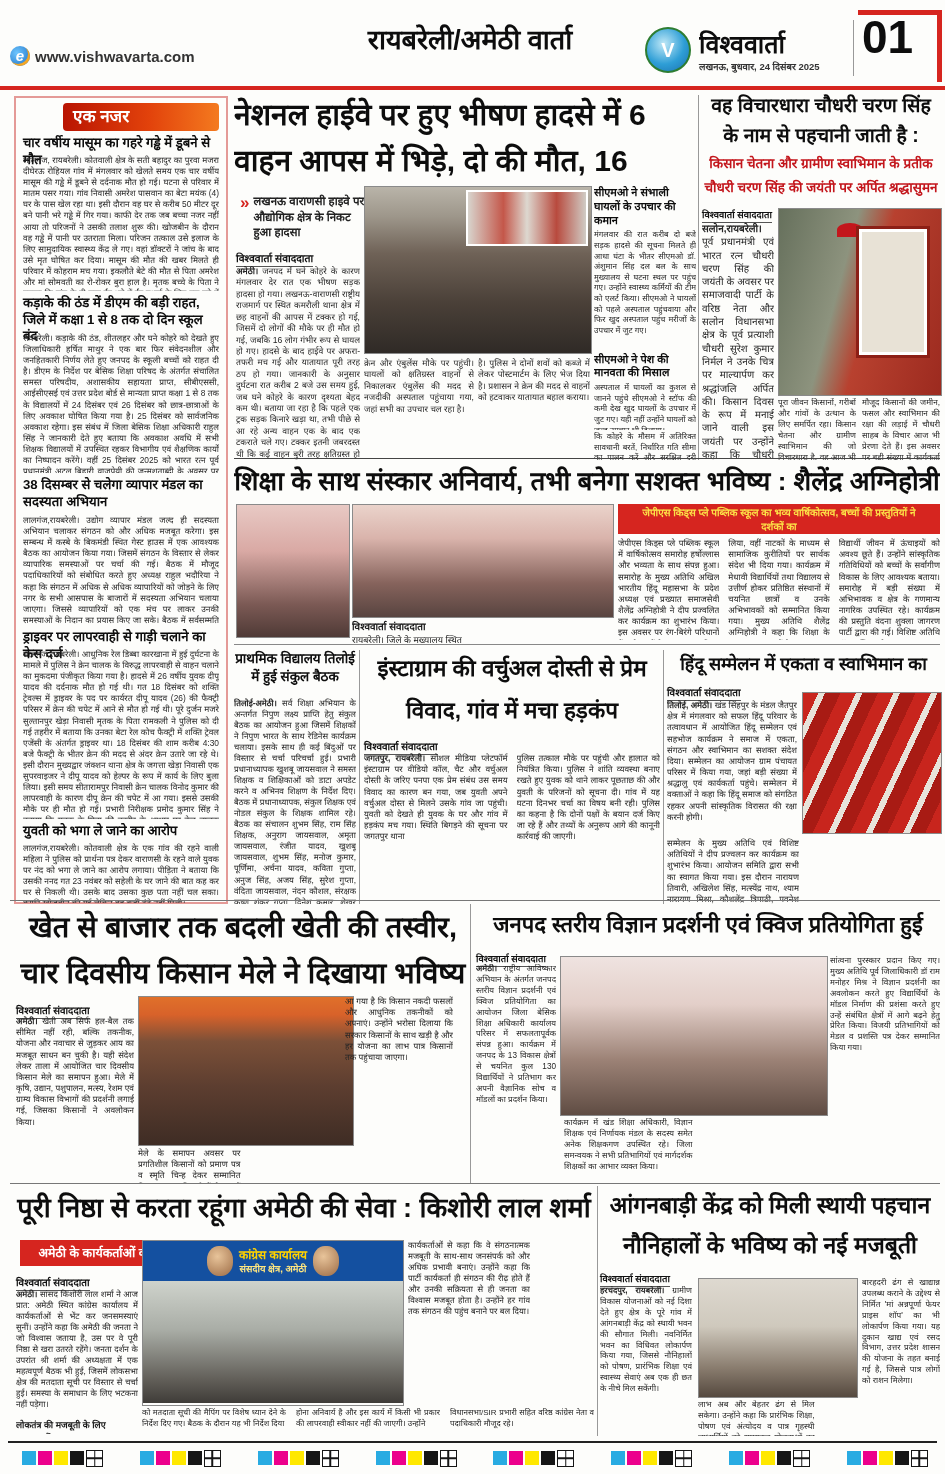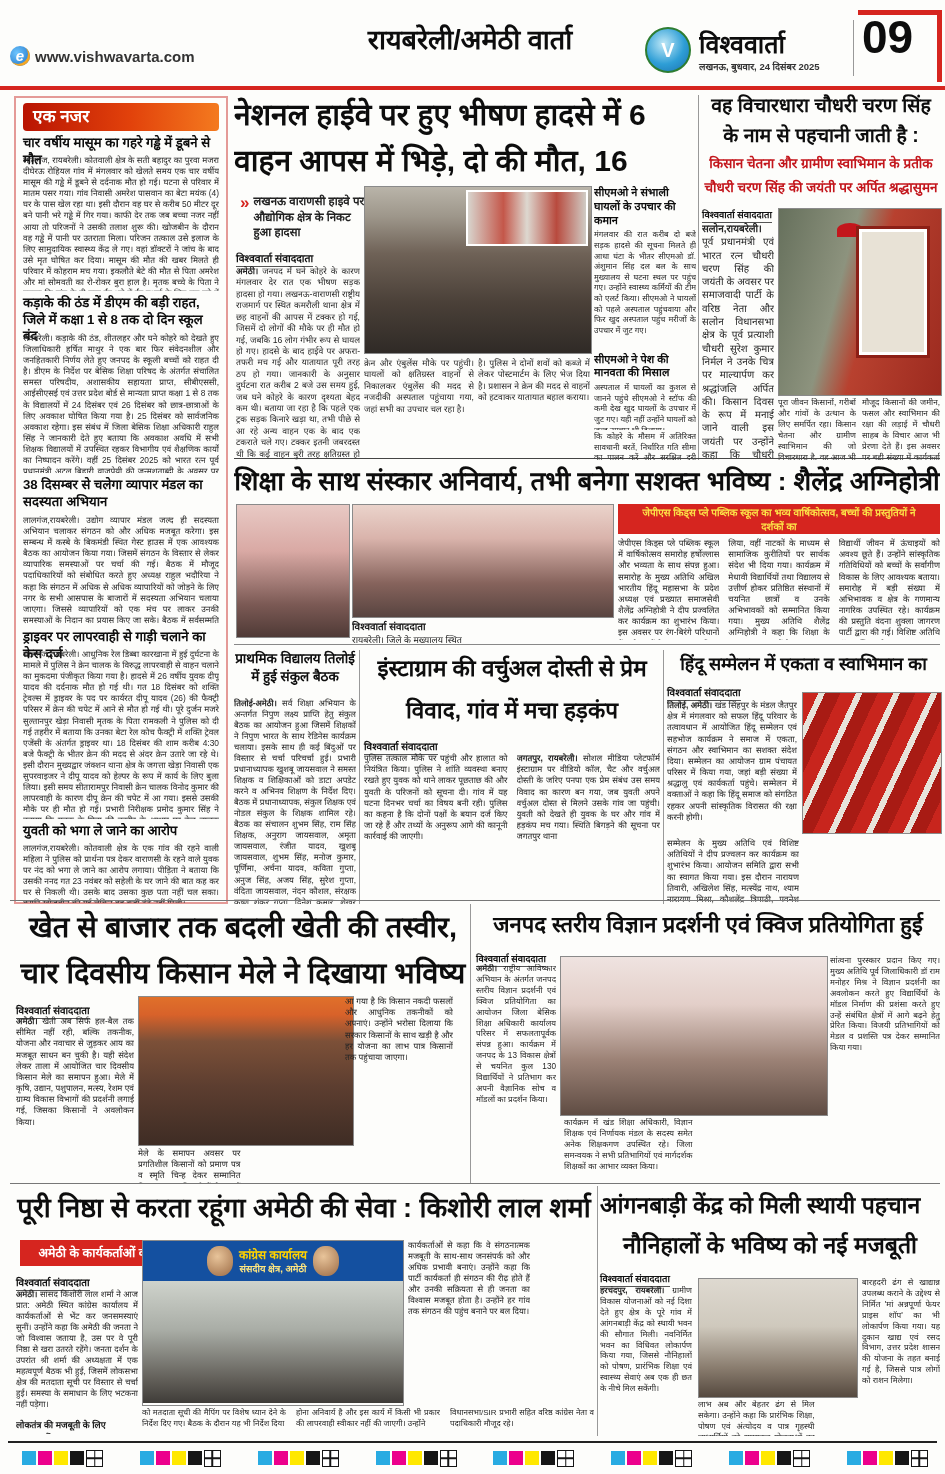--- a/index.html
+++ b/index.html
@@ -16,21 +16,21 @@
   
   .site-icon{width:20px;height:20px;border-radius:50%;background:radial-gradient(circle at 35% 35%,#6ec6ff,#1769c0);
              color:#fff;font-weight:bold;font-size:15px;text-align:center;line-height:19px;font-style:italic;
              box-shadow:inset -2px -2px 0 #f5a623;}
   .globe{width:42px;height:42px;border-radius:50%;background:radial-gradient(circle at 40% 35%,#bfe8f7,#2e9ed6 55%,#1a6fae);
          border:2px solid #2e7d32;color:#fff;font-weight:bold;font-size:20px;text-align:center;line-height:42px;}
   .rule-red{background:#d6251f;}
   
   #eknazar{left:14px;top:96px;width:214px;height:808px;border:2px solid #e49a97;box-sizing:border-box;padding:5px 7px;}
   .ek-band{height:28px;border-radius:4px;background:linear-gradient(90deg,#b91402,#e2420b 55%,#f47a1f);
-           color:#fff;font-weight:bold;font-size:17px;line-height:28px;padding-left:10px;margin-bottom:4px;}
+           color:#fff;font-weight:bold;font-size:17px;line-height:28px;padding-left:10px;margin-bottom:4px;margin-left:40px;}
   .ek-h{font-weight:bold;font-size:13.2px;line-height:1.25;color:#0d0d0d;margin:4px 0 2px 0;}
   .ek-b{font-size:8.4px;line-height:1.32;text-align:justify;color:#2a2a2a;overflow:hidden;}
   
   .ribbon{background:#d6251f;color:#fff;font-weight:bold;font-size:12.5px;text-align:center;
           clip-path:polygon(0 0,94% 0,100% 50%,94% 100%,0 100%);line-height:26px;}
   .redband{background:#d6251f;color:#fde047;font-weight:bold;font-size:10px;text-align:center;
            display:flex;align-items:center;justify-content:center;padding:0 12px;box-sizing:border-box;}
   .cols2{column-count:2;column-gap:9px;}
   .cols3{column-count:3;column-gap:9px;}
   
@@ -73,21 +73,21 @@
   </div>
   <div class="abs hl" style="left:300px;top:20px;width:340px;height:40px;font-size:27px;text-align:center;">रायबरेली/अमेठी वार्ता</div>
   <div class="abs" style="left:645px;top:26px;display:flex;gap:8px;align-items:center;">
     <span class="globe">V</span>
     <span>
       <div class="hl" style="font-size:25px;">विश्ववार्ता</div>
       <div style="font-size:9.5px;color:#333;font-weight:bold;">लखनऊ,  बुधवार, 24 दिसंबर 2025</div>
     </span>
   </div>
   <div class="abs vline" style="left:853px;top:20px;height:56px;"></div>
-  <div class="abs hl" style="left:862px;top:10px;font-size:46px;">09</div>
+  <div class="abs hl" style="left:862px;top:10px;font-size:46px;">01</div>
   <div class="abs rule-red" style="left:858px;top:10px;width:84px;height:5px;"></div>
   <div class="abs rule-red" style="left:937px;top:10px;width:5px;height:72px;"></div>
   <div class="abs rule-red" style="left:0;top:86px;width:945px;height:4px;"></div>
 
   <div id="eknazar" class="abs">
     <div class="ek-band">एक नजर</div>
 
     <div class="ek-h" style="height:18px;">चार वर्षीय मासूम का गहरे गड्ढे में डूबने से मौत</div>
     <div class="ek-b" style="height:136px;">लालगंज, रायबरेली। कोतवाली क्षेत्र के सती बहादुर का पुरवा मजरा दीघेरऊ रोहियल गांव में मंगलवार को खेलते समय एक चार वर्षीय मासूम की गड्ढे में डूबने से दर्दनाक मौत हो गई। घटना से परिवार में मातम पसर गया। गांव निवासी अमरेश पासवान का बेटा मयंक (4) घर के पास खेल रहा था। इसी दौरान वह घर से करीब 50 मीटर दूर बने पानी भरे गड्ढे में गिर गया। काफी देर तक जब बच्चा नजर नहीं आया तो परिजनों ने उसकी तलाश शुरू की। खोजबीन के दौरान वह गड्ढे में पानी पर उतराता मिला। परिजन तत्काल उसे इलाज के लिए सामुदायिक स्वास्थ्य केंद्र ले गए। वहां डॉक्टरों ने जांच के बाद उसे मृत घोषित कर दिया। मासूम की मौत की खबर मिलते ही परिवार में कोहराम मच गया। इकलौते बेटे की मौत से पिता अमरेश और मां सोमवती का रो-रोकर बुरा हाल है। मृतक बच्चे के पिता ने बताया कि गांव के ही पास ईंट भट्ठे में ईंट पथाई के लिए उस गड्ढे में पानी भरा जाता था। सूचना पर पहुंची पुलिस ने पंचायतनामा की कार्रवाई पूरी कर शव को पोस्टमार्टम के लिए भेज दिया। प्रभारी निरीक्षक प्रमोद कुमार सिंह ने बताया कि मामले में आवश्यक कार्रवाई की जा रही है।</div>
 
@@ -173,25 +173,25 @@
     <span>सर्व शिक्षा अभियान के अन्तर्गत निपुण लक्ष्य प्राप्ति हेतु संकुल बैठक का आयोजन हुआ जिसमें शिक्षकों ने निपुण भारत के साथ रेडिनेस कार्यक्रम चलाया। इसके साथ ही कई बिंदुओं पर विस्तार से चर्चा परिचर्चा हुई। प्रभारी प्रधानाध्यापक खुशबू जायसवाल ने समस्त शिक्षक व शिक्षिकाओं को डाटा अपडेट करने व अभिनव शिक्षण के निर्देश दिए। बैठक में प्रधानाध्यापक, संकुल शिक्षक एवं नोडल संकुल के शिक्षक शामिल रहे। बैठक का संचालन शुभम सिंह, राम सिंह शिक्षक, अनुराग जायसवाल, अमृता जायसवाल, रंजीत यादव, खुशबू जायसवाल, शुभम सिंह, मनोज कुमार, पूर्णिमा, अर्चना यादव, कविता गुप्ता, अनुज सिंह, अजय सिंह, सुरेश गुप्ता, वंदिता जायसवाल, नंदन कौशल, संरक्षक कृष्ण शंकर गुप्ता, दिनेश कुमार, शेखर अली आदि उपस्थित रहे।</span>
   </div>
   <div class="abs vline" style="left:359px;top:650px;height:254px;"></div>
 
   <div class="abs hl" style="left:364px;top:648px;width:296px;height:84px;font-size:22.5px;line-height:42px;text-align:center;">इंस्टाग्राम की वर्चुअल दोस्ती से प्रेम विवाद, गांव में मचा हड़कंप</div>
   <div class="abs" style="left:364px;top:736px;">
     <span class="byline" style="font-size:10px;">विश्ववार्ता संवाददाता</span>
   </div>
   <div class="abs" style="left:364px;top:753px;width:296px;height:151px;overflow:hidden;">
     <div class="cols2" style="height:151px;">
-      <div class="body" style="font-size:8.4px;">पुलिस तत्काल मौके पर पहुंची और हालात को नियंत्रित किया। पुलिस ने शांति व्यवस्था बनाए रखते हुए युवक को थाने लाकर पूछताछ की और युवती के परिजनों को सूचना दी। गांव में यह घटना दिनभर चर्चा का विषय बनी रही। पुलिस का कहना है कि दोनों पक्षों के बयान दर्ज किए जा रहे हैं और तथ्यों के अनुरूप आगे की कानूनी कार्रवाई की जाएगी।</div>
       <div class="body" style="font-size:8.4px;">
         <span class="dl">जगतपुर, रायबरेली। </span>
         <span>सोशल मीडिया प्लेटफॉर्म इंस्टाग्राम पर वीडियो कॉल, चैट और वर्चुअल दोस्ती के जरिए पनपा एक प्रेम संबंध उस समय विवाद का कारण बन गया, जब युवती अपने वर्चुअल दोस्त से मिलने उसके गांव जा पहुंची। युवती को देखते ही युवक के घर और गांव में हड़कंप मच गया। स्थिति बिगड़ने की सूचना पर जगतपुर थाना</span>
       </div>
+      <div class="body" style="font-size:8.4px;">पुलिस तत्काल मौके पर पहुंची और हालात को नियंत्रित किया। पुलिस ने शांति व्यवस्था बनाए रखते हुए युवक को थाने लाकर पूछताछ की और युवती के परिजनों को सूचना दी। गांव में यह घटना दिनभर चर्चा का विषय बनी रही। पुलिस का कहना है कि दोनों पक्षों के बयान दर्ज किए जा रहे हैं और तथ्यों के अनुरूप आगे की कानूनी कार्रवाई की जाएगी।</div>
     </div>
   </div>
   <div class="abs vline" style="left:663px;top:650px;height:254px;"></div>
 
   <div class="abs hl" style="left:667px;top:650px;width:273px;height:28px;font-size:18px;line-height:28px;text-align:center;">हिंदू सम्मेलन में एकता व स्वाभिमान का हुआ जयघोष</div>
   <div class="abs" style="left:667px;top:682px;">
     <span class="byline" style="font-size:10px;">विश्ववार्ता संवाददाता</span>
   </div>
   <div class="abs body" style="left:667px;top:700px;width:130px;height:132px;font-size:8.4px;">
     <span class="dl">तिलोई, अमेठी। </span>
@@ -268,21 +268,21 @@
   <div class="abs" style="left:142px;top:1408px;width:452px;height:28px;overflow:hidden;">
     <div style="display:flex;gap:10px;height:28px;">
       <div class="body" style="font-size:8px;flex:1;">को मतदाता सूची की मैपिंग पर विशेष ध्यान देने के निर्देश दिए गए। बैठक के दौरान यह भी निर्देश दिया</div>
       <div class="body" style="font-size:8px;flex:1;">होना अनिवार्य है और इस कार्य में किसी भी प्रकार की लापरवाही स्वीकार नहीं की जाएगी। उन्होंने</div>
       <div class="body" style="font-size:8px;flex:1;">विधानसभा/SIR प्रभारी सहित वरिष्ठ कांग्रेस नेता व पदाधिकारी मौजूद रहे।</div>
     </div>
   </div>
 
   <div class="abs vline" style="left:597px;top:1186px;height:250px;"></div>
 
-  <div class="abs hl" style="left:600px;top:1186px;width:340px;height:38px;font-size:23px;line-height:38px;">आंगनबाड़ी केंद्र को मिली स्थायी पहचान</div>
+  <div class="abs hl" style="left:600px;top:1186px;width:340px;height:38px;font-size:23px;line-height:38px;text-align:center;">आंगनबाड़ी केंद्र को मिली स्थायी पहचान</div>
   <div class="abs hl" style="left:600px;top:1226px;width:340px;height:38px;font-size:23px;line-height:38px;text-align:center;">नौनिहालों के भविष्य को नई मजबूती</div>
   <div class="abs" style="left:600px;top:1268px;">
     <span class="byline" style="font-size:9.5px;">विश्ववार्ता संवाददाता</span>
   </div>
   <div class="abs body" style="left:600px;top:1286px;width:92px;height:150px;font-size:8.2px;">
     <span class="dl">हरचंदपुर, रायबरेली। </span>
     <span>ग्रामीण विकास योजनाओं को नई दिशा देते हुए क्षेत्र के पूरे गांव में आंगनबाड़ी केंद्र को स्थायी भवन की सौगात मिली। नवनिर्मित भवन का विधिवत लोकार्पण किया गया, जिससे नौनिहालों को पोषण, प्रारंभिक शिक्षा एवं स्वास्थ्य सेवाएं अब एक ही छत के नीचे मिल सकेंगी।</span>
   </div>
   <div class="abs photo ph-angan" style="left:698px;top:1278px;width:158px;height:118px;"></div>
   <div class="abs body" style="left:862px;top:1278px;width:78px;height:158px;font-size:8.2px;">बारहदरी ढंग से खाद्यान्न उपलब्ध कराने के उद्देश्य से निर्मित 'मां अन्नपूर्णा फेयर प्राइस शॉप' का भी लोकार्पण किया गया। यह दुकान खाद्य एवं रसद विभाग, उत्तर प्रदेश शासन की योजना के तहत बनाई गई है, जिससे पात्र लोगों को राशन मिलेगा।</div>

